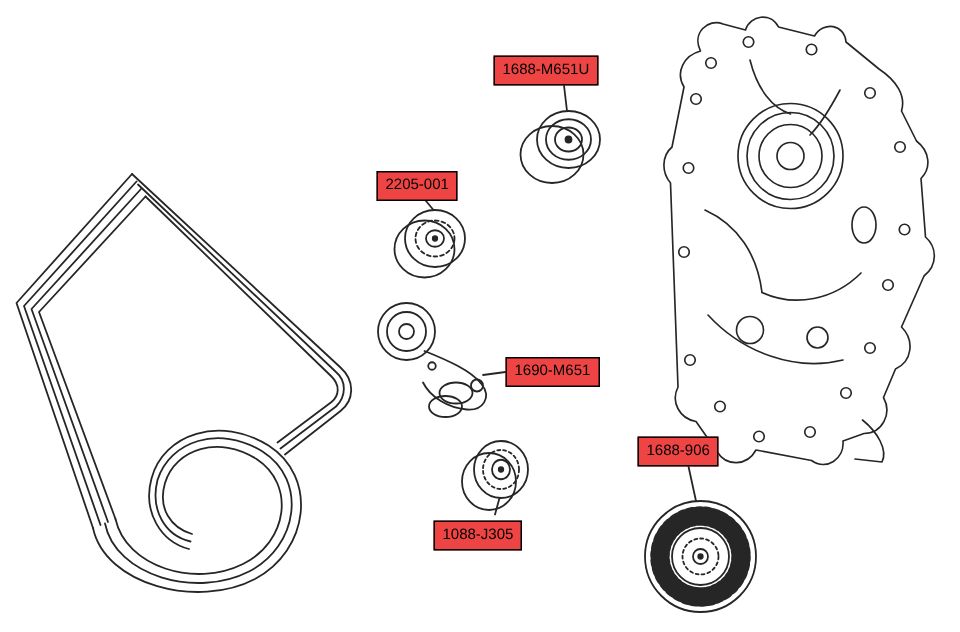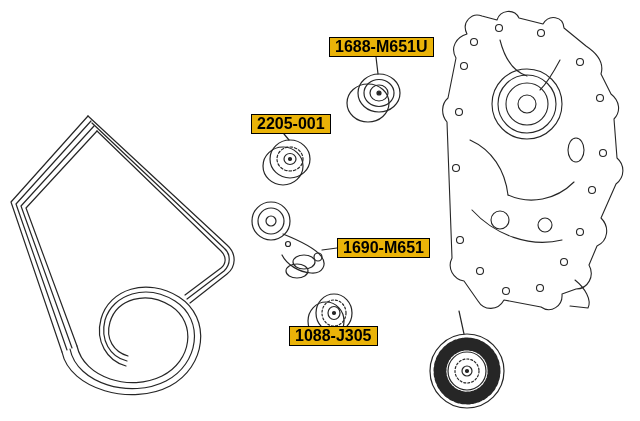--- a/index.html
+++ b/index.html
@@ -3,24 +3,24 @@
 <meta charset="utf-8">
 <title>Diagram</title>
 <style>
   html,body{margin:0;padding:0}
   body{width:640px;height:421px;background:#ffffff;font-family:"Liberation Sans",sans-serif}
   .stage{position:relative;width:640px;height:421px;background:#ffffff;overflow:hidden}
   .art{position:absolute;left:0;top:0}
   .part-label{
     position:absolute;
     border:1.6px solid #000;
-    background:#eab308;
+    background:#ef4444;
     padding:1px 5px;
-    font-weight:bold;
-    font-size:16px;
+    font-weight:normal;
+    font-size:10px;
     line-height:16px;
     color:#000;
     white-space:nowrap;
     cursor:pointer;
   }
 </style>
 </head>
 <body>
 
 <div class="stage">
@@ -125,16 +125,17 @@
       <path d="M459 311 L464 334"></path>
     </g>
   </svg>
 
   <div class="part-label" style="left:329px;top:37px">1688-M651U</div>
 
   <div class="part-label" style="left:251px;top:114px">2205-001</div>
 
   <div class="part-label" style="left:337px;top:238px">1690-M651</div>
 
-  <div class="part-label" style="left:289px;top:326px">1088-J305</div>
+  <div class="part-label" style="left:289px;top:347px">1088-J305</div>
 
+  <div class="part-label" style="left:425px;top:291px">1688-906</div>
 
 </div>
 
 </body></html>

